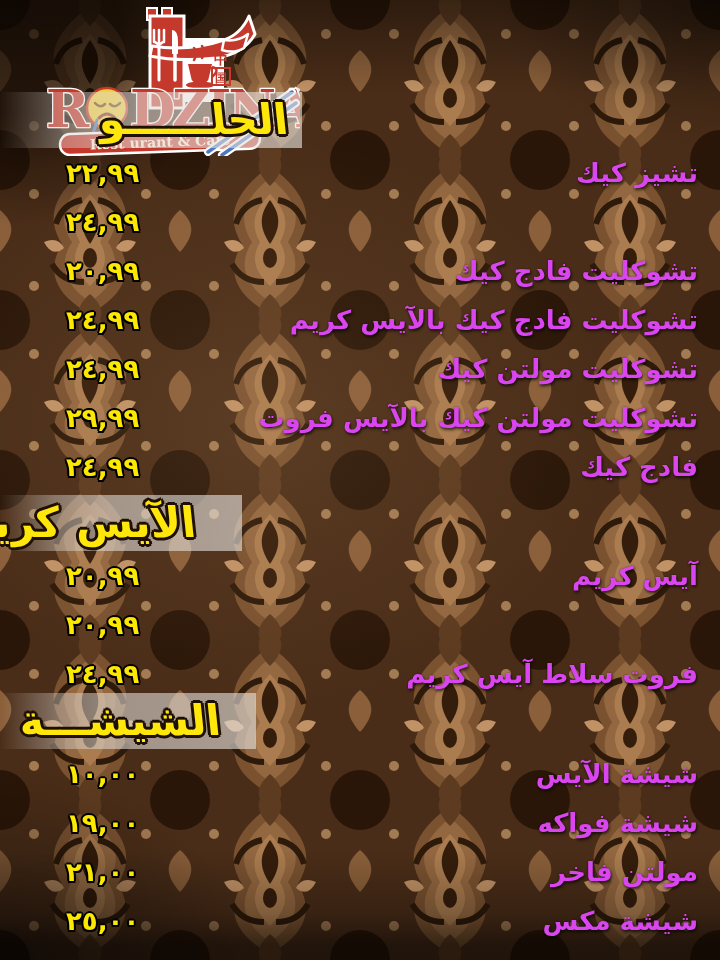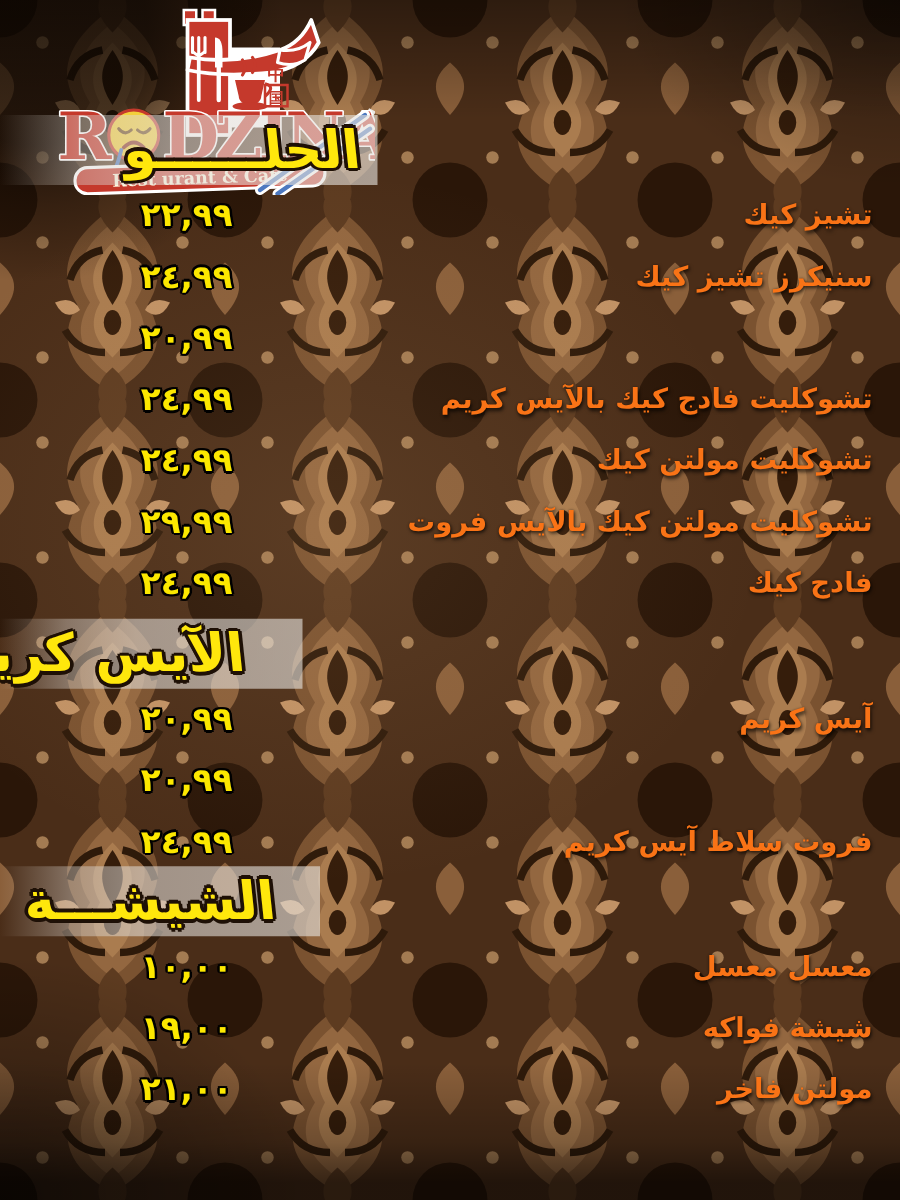--- a/index.html
+++ b/index.html
@@ -41,25 +41,25 @@
       -3px 0 0 #1e1006, 3px 0 0 #1e1006, 0 -3px 0 #1e1006, 0 3px 0 #1e1006,
       -2px -2px 0 #1e1006, 2px -2px 0 #1e1006, -2px 2px 0 #1e1006, 2px 2px 0 #1e1006;
   }
   .s0 .title{padding-right:14px;}
   .s1 .title{padding-right:46px;}
   .s2 .title{padding-right:36px;}
 
   .row{position:relative;height:49px;}
   .name{
     position:absolute;right:22px;top:50%;transform:translateY(-50%);
-    font-size:22px;font-weight:bold;color:#f97316;white-space:nowrap;
+    font-size:26px;font-weight:bold;color:#d946ef;white-space:nowrap;
     text-shadow:1px 2px 3px rgba(0,0,0,.65), 0 0 2px rgba(0,0,0,.4);
   }
   .price{
-    position:absolute;left:56px;width:130px;text-align:right;top:50%;transform:translateY(-50%);
+    position:absolute;left:66px;width:130px;text-align:left;top:50%;transform:translateY(-50%);
     font-size:26px;font-weight:bold;color:#fce800;white-space:nowrap;direction:ltr;
     text-shadow:
       -2px 0 0 #000, 2px 0 0 #000, 0 -2px 0 #000, 0 2px 0 #000,
       -1.5px -1.5px 0 #000, 1.5px -1.5px 0 #000, -1.5px 1.5px 0 #000, 1.5px 1.5px 0 #000;
   }
 </style>
 </head>
 <body>
 
 <div class="page">
@@ -169,24 +169,24 @@
   <div class="menu" id="menu">
       <div class="band s0">
         <span class="title">الحلــــــو</span>
       </div>
       <div class="row">
         <span class="price">٢٢,٩٩</span>
         <span class="name">تشيز كيك</span>
       </div>
       <div class="row">
         <span class="price">٢٤,٩٩</span>
-        <span class="name">سنيكرز تشيز كيك</span>
       </div>
       <div class="row">
         <span class="price">٢٠,٩٩</span>
+        <span class="name">تشوكليت فادج كيك</span>
       </div>
       <div class="row">
         <span class="price">٢٤,٩٩</span>
         <span class="name">تشوكليت فادج كيك بالآيس كريم</span>
       </div>
       <div class="row">
         <span class="price">٢٤,٩٩</span>
         <span class="name">تشوكليت مولتن كيك</span>
       </div>
       <div class="row">
@@ -209,25 +209,29 @@
       </div>
       <div class="row">
         <span class="price">٢٤,٩٩</span>
         <span class="name">فروت سلاط آيس كريم</span>
       </div>
       <div class="band s2">
         <span class="title">الشيشـــة</span>
       </div>
       <div class="row">
         <span class="price">١٠,٠٠</span>
-        <span class="name">معسل معسل</span>
+        <span class="name">شيشة الآيس</span>
       </div>
       <div class="row">
         <span class="price">١٩,٠٠</span>
         <span class="name">شيشة فواكه</span>
       </div>
       <div class="row">
         <span class="price">٢١,٠٠</span>
         <span class="name">مولتن فاخر</span>
       </div>
+      <div class="row">
+        <span class="price">٢٥,٠٠</span>
+        <span class="name">شيشة مكس</span>
+      </div>
     </div>
 
 </div>
 
 </body></html>

